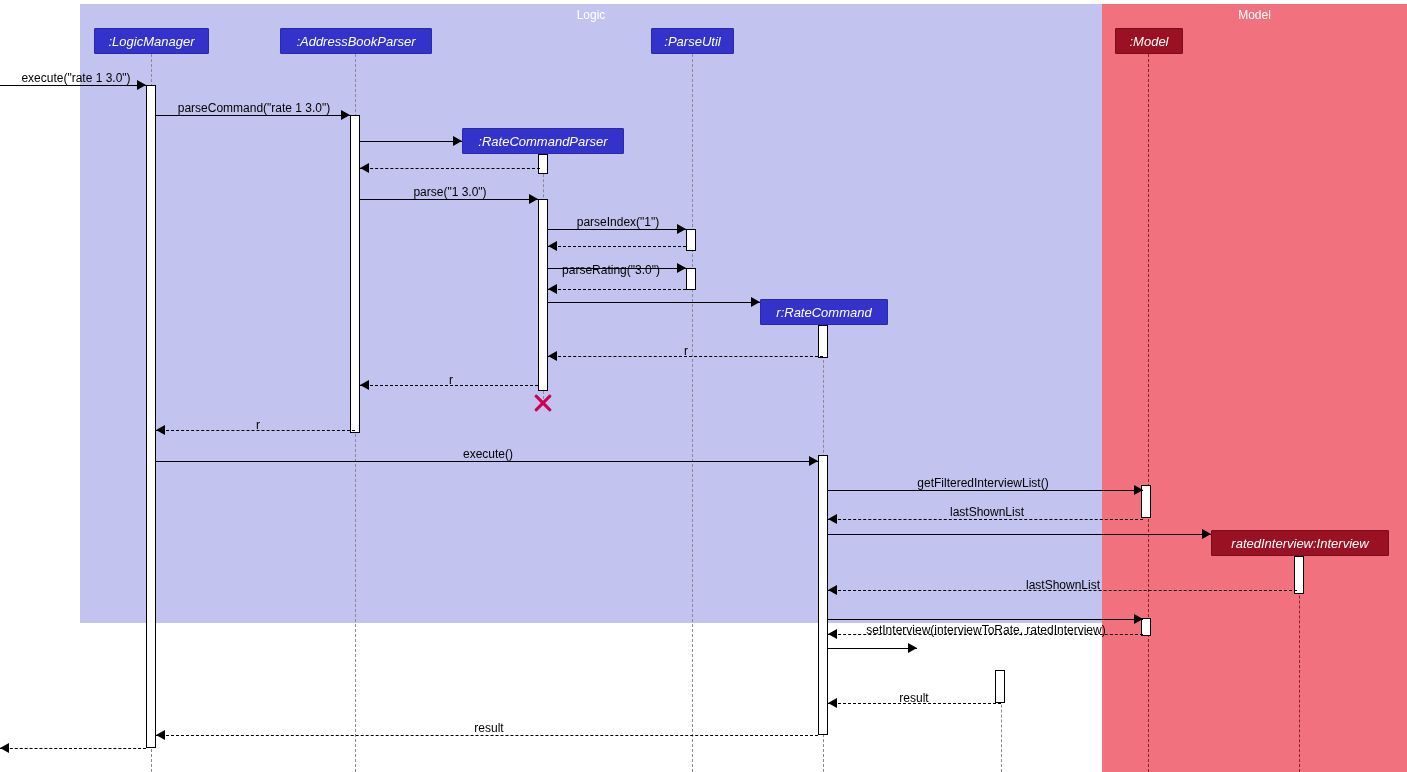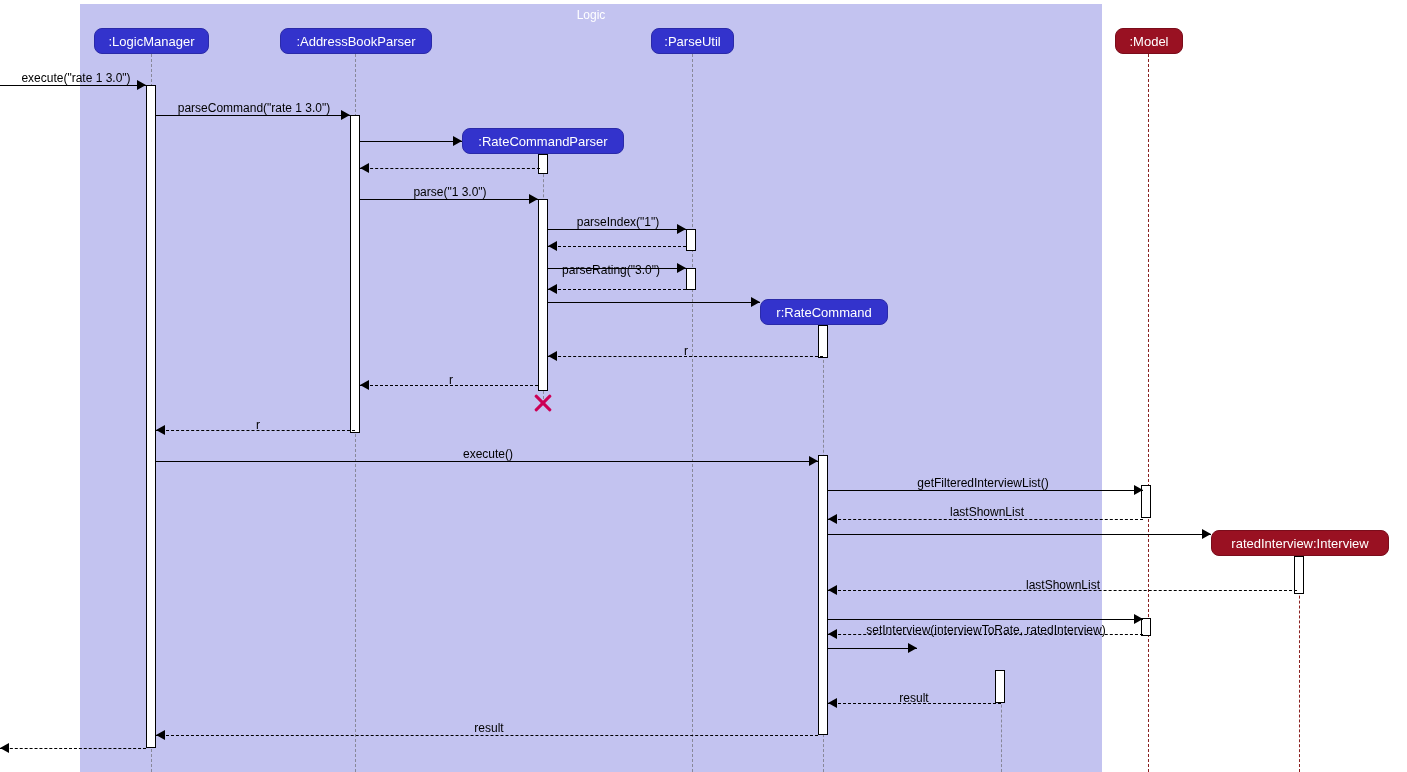--- a/index.html
+++ b/index.html
@@ -41,22 +41,23 @@
   }
   .boxhead {
     position: absolute;
     box-sizing: border-box;
     color: #ffffff;
     font-size: 13px;
     font-family: "Liberation Sans", sans-serif;
     text-align: center;
     line-height: 26px;
     height: 26px;
-    border-radius: 8px;
+    border-radius: 1px;
     white-space: nowrap;
+    font-style: italic;
   }
   .boxhead.logic-box {
     background: #3333cc;
     border: 1px solid #2a2aa8;
   }
   .boxhead.model-box {
     background: #991122;
     border: 1px solid #7a0d1b;
   }
   .activation {
@@ -111,22 +112,25 @@
     border-radius: 1px;
   }
   .destroy::before { transform: translateX(-50%) rotate(45deg); }
   .destroy::after  { transform: translateX(-50%) rotate(-45deg); }
 </style>
 </head>
 <body>
 
 <div id="canvas">
 
-  <div class="zone" style="left:80px; top:4px; width:1022px; height:768px; background:#c3c3f0;">
+  <div class="zone" style="left:80px; top:4px; width:1022px; height:619px; background:#c3c3f0;">
     <div class="zone-label">Logic</div>
+  </div>
+  <div class="zone" style="left:1102px; top:4px; width:305px; height:768px; background:#f2717f;">
+    <div class="zone-label">Model</div>
   </div>
 
   <div class="lifeline" style="left:151px; top:54px; height:718px;"></div>
   <div class="lifeline" style="left:355px; top:54px; height:718px;"></div>
   <div class="lifeline" style="left:692px; top:54px; height:718px;"></div>
   <div class="lifeline model-ll" style="left:1148px; top:54px; height:718px;"></div>
   <div class="lifeline" style="left:543px; top:154px; height:250px;"></div>
   <div class="lifeline" style="left:823px; top:325px; height:447px;"></div>
   <div class="lifeline model-ll" style="left:1299px; top:556px; height:216px;"></div>
   <div class="lifeline" style="left:1001px; top:670px; height:102px;"></div>

